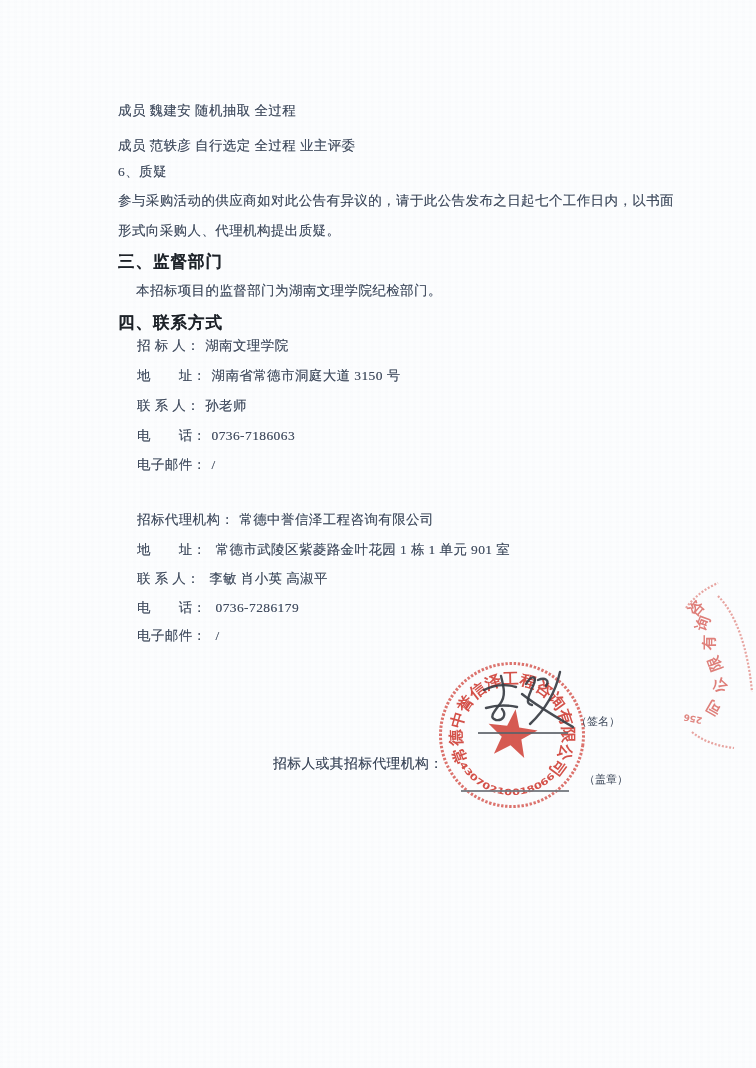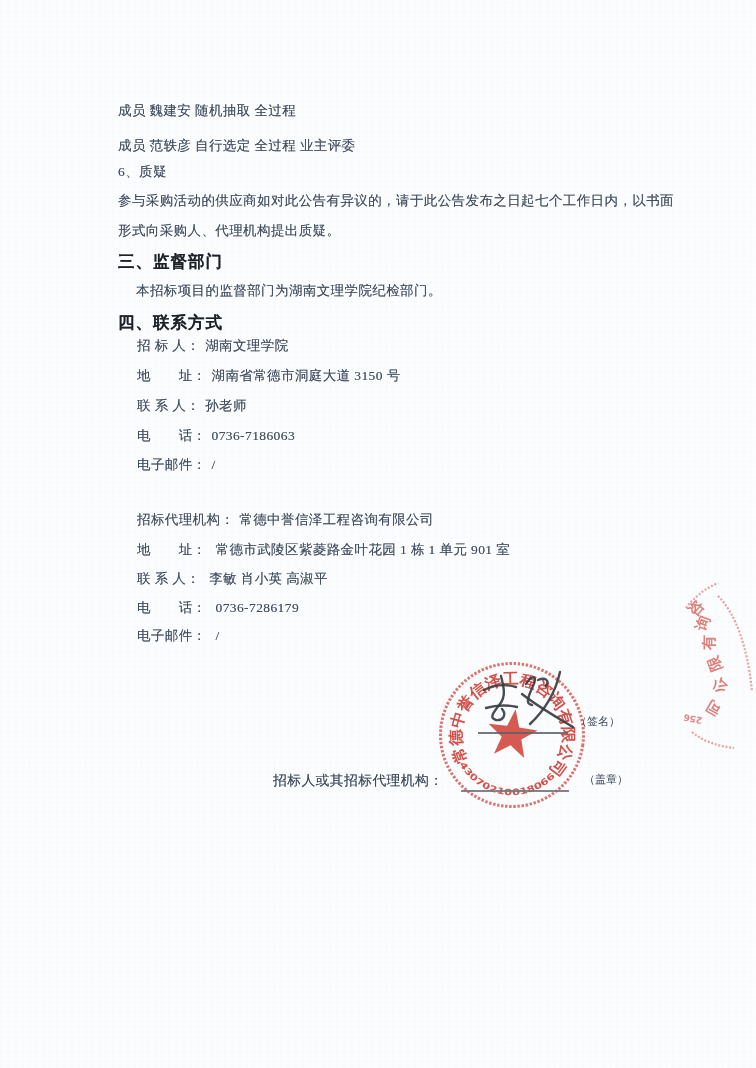--- a/index.html
+++ b/index.html
@@ -110,21 +110,21 @@
   <div class="line" style="left:137px;top:599px">
     <span class="row-label">电　　话：</span><span class="row-value" style="margin-left:9px">0736-7286179</span>
   </div>
   <div class="line" style="left:137px;top:627px">
     <span class="row-label">电子邮件：</span><span class="row-value" style="margin-left:9px">/</span>
   </div>
 
   <div class="uline" style="left:478px;top:732px;width:90px"></div>
   <div class="suffix" style="left:576px;top:714px;z-index:6">（签名）</div>
 
-  <div class="line signoff" style="left:273px;top:772px;z-index:4">招标人或其招标代理机构：</div>
+  <div class="line signoff" style="left:273px;top:755px;z-index:4">招标人或其招标代理机构：</div>
   <div class="uline2" style="left:461px;top:790px;width:108px"></div>
   <div class="suffix" style="left:584px;top:772px;z-index:6">（盖章）</div>
 
   <svg class="seal-main" viewBox="0 0 160 160" aria-hidden="true">
     <defs>
       <path id="coArc" d="M 39.8 111.4 A 51 51 0 1 1 120.2 111.4" fill="none"></path>
       <path id="numArc" d="M 30.8 114.4 A 60 60 0 0 0 129.2 114.4" fill="none"></path>
     </defs>
     <g transform="rotate(8 80 80)">
       <circle class="seal-ring" cx="80" cy="80" r="71.5"></circle>

